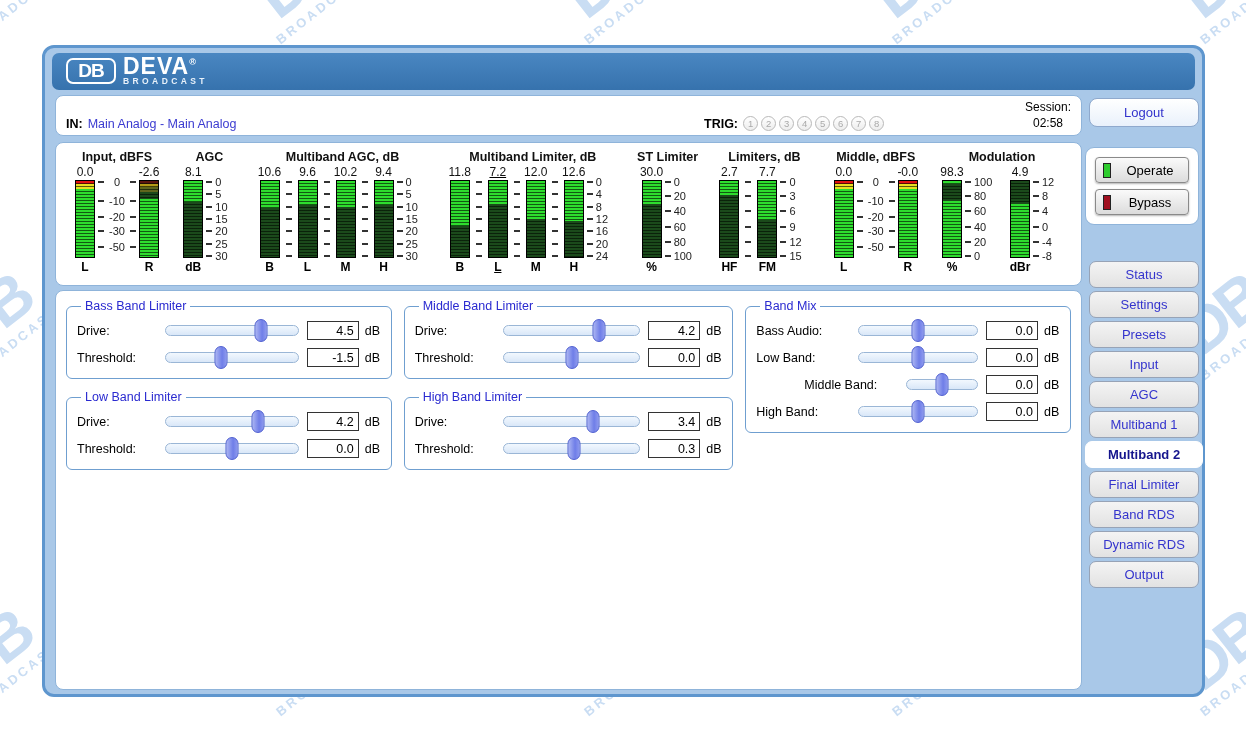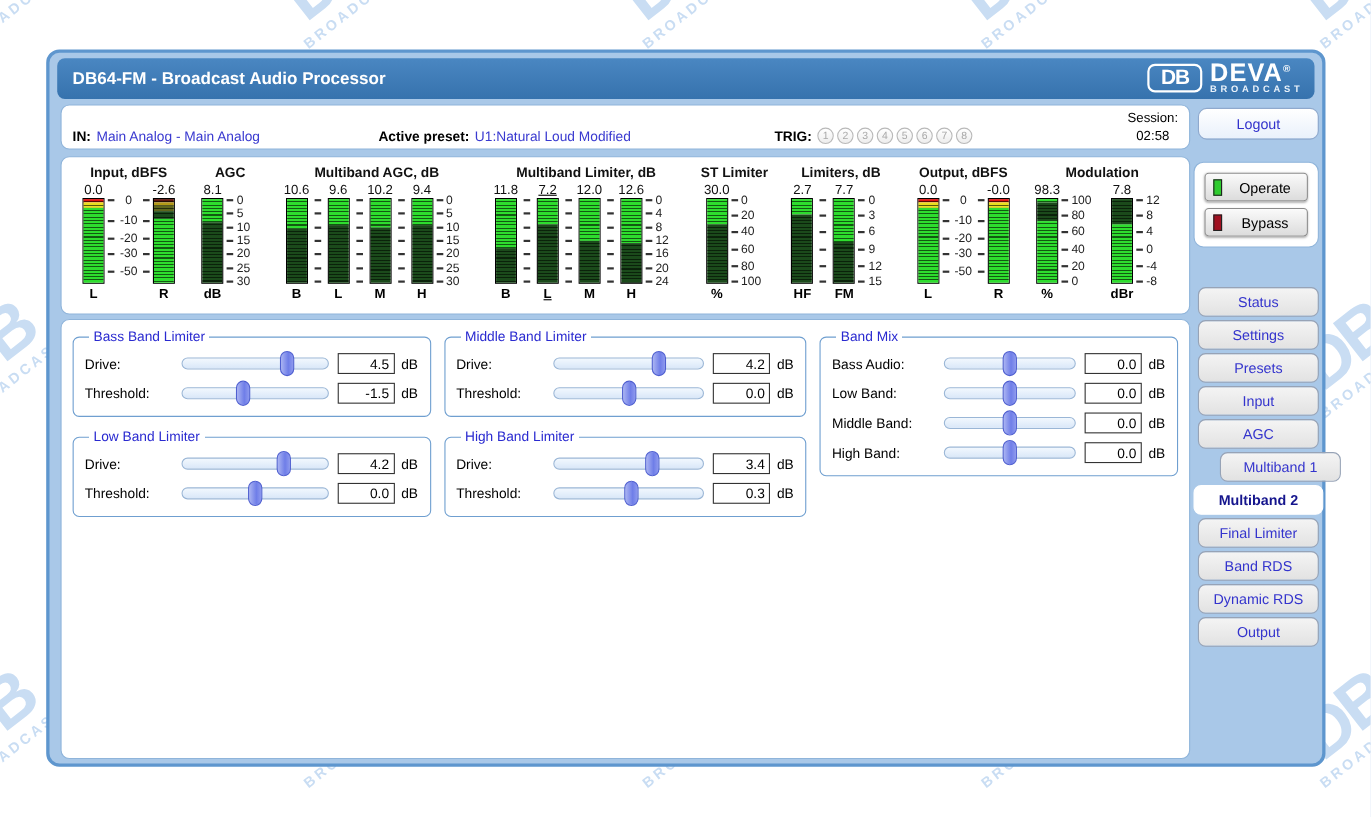--- a/index.html
+++ b/index.html
@@ -201,38 +201,33 @@
       </div>
       <div class="wm" style="left: 1172px; top: 620px;">
         <div class="wm-db">DB</div>
         <div class="wm-bc">BROADCAST</div>
       </div>
     </div>
 
   <div class="app">
 
     <div class="titlebar">
-      <div class="title">DB64-FM - Broadcast Audio Processor</div>
       <div class="logo">
         <div class="logo-badge">DB</div>
         <div class="logo-text">
           <div class="logo-deva"><span>DEVA</span><span class="logo-reg">®</span></div>
           <div class="logo-bc">BROADCAST</div>
         </div>
       </div>
     </div>
 
     <div class="infobar">
       <div class="ib-abs" style="left:10px">
         <span class="ib-label">IN:</span>
         <span class="ib-value">Main Analog - Main Analog</span>
-      </div>
-      <div class="ib-abs" style="left:288px">
-        <span class="ib-label">Active preset:</span>
-        <span class="ib-value">U1:Natural Loud Modified</span>
       </div>
       <div class="ib-abs trigwrap" style="left:648px">
         <span class="ib-label" style="margin-right:2px">TRIG:</span>
         <span id="trig" style="display:flex;gap:3px">
             <button class="trigbtn">1</button>
             <button class="trigbtn">2</button>
             <button class="trigbtn">3</button>
             <button class="trigbtn">4</button>
             <button class="trigbtn">5</button>
             <button class="trigbtn">6</button>
@@ -796,21 +791,21 @@
                 <div class="tickrow right" style="top: 98%;">
                   <span class="dash"></span>
                   <span>15</span>
                 </div>
               </div>
               <div class="mlab"></div>
             </div>
           </div>
         </div>
         <div class="mgroup">
-          <div class="mtitle">Output, dBFS</div>
+          <div class="mtitle">Middle, dBFS</div>
           <div class="mrow">
             <div class="mcol" style="width: 26px;">
               <div class="mval">0.0</div>
               <div class="mframe">
                 <div class="bar">
                   <div class="zone" style="height: 4%; background-color: rgb(224, 18, 18);"></div>
                   <div class="zone" style="height: 6%; background-color: rgb(232, 224, 32);"></div>
                   <div class="zone" style="height: 90%; background-color: rgb(46, 221, 46);"></div>
                 </div>
               </div>
@@ -899,21 +894,21 @@
                 </div>
                 <div class="tickrow right" style="top: 98%;">
                   <span class="dash"></span>
                   <span>0</span>
                 </div>
               </div>
               <div class="mlab"></div>
             </div>
             <div class="mcol" style="width: 10px;"></div>
             <div class="mcol" style="width: 26px;">
-              <div class="mval">7.8</div>
+              <div class="mval">4.9</div>
               <div class="mframe">
                 <div class="bar">
                   <div class="zone" style="height: 30%; background-color: rgb(27, 74, 27);"></div>
                   <div class="zone" style="height: 70%; background-color: rgb(46, 221, 46);"></div>
                 </div>
               </div>
               <div class="mlab">dBr</div>
             </div>
             <div class="mcol" style="width: 32px;">
               <div class="mval"></div>
@@ -959,21 +954,21 @@
           <span class="mlabel">Bypass</span>
         </button>
       </div>
 
     <div id="nav">
         <button class="navbtn" style="top: 213px;">Status</button>
         <button class="navbtn" style="top: 243px;">Settings</button>
         <button class="navbtn" style="top: 273px;">Presets</button>
         <button class="navbtn" style="top: 303px;">Input</button>
         <button class="navbtn" style="top: 333px;">AGC</button>
-        <button class="navbtn" style="top: 363px; margin-left: 20px;">Multiband 1</button>
+        <button class="navbtn" style="top: 363px;">Multiband 1</button>
         <button class="navbtn active" style="top: 393px;">Multiband 2</button>
         <button class="navbtn" style="top: 423px;">Final Limiter</button>
         <button class="navbtn" style="top: 453px;">Band RDS</button>
         <button class="navbtn" style="top: 483px;">Dynamic RDS</button>
         <button class="navbtn" style="top: 513px;">Output</button>
       </div>
 
     <div class="controls-panel">
       <div class="fs-cols" id="fscols">
           <div class="fscol" style="width: 330px;">
@@ -1088,21 +1083,21 @@
               <div class="fsrow" style="grid-template-columns: 100px 1fr 52px 22px;">
                 <span class="fslabel">Low Band:</span>
                 <div style="padding: 0px 8px 0px 2px;">
                   <div class="track">
                     <div class="thumb" style="left: 50%;"></div>
                   </div>
                 </div>
                 <div class="vbox">0.0</div>
                 <span class="unit">dB</span>
               </div>
-              <div class="fsrow" style="grid-template-columns: 100px 1fr 52px 22px;">
+              <div class="fsrow" style="grid-template-columns: 100px 1fr 52px 22px; margin-left: 48px;">
                 <span class="fslabel">Middle Band:</span>
                 <div style="padding: 0px 8px 0px 2px;">
                   <div class="track">
                     <div class="thumb" style="left: 50%;"></div>
                   </div>
                 </div>
                 <div class="vbox">0.0</div>
                 <span class="unit">dB</span>
               </div>
               <div class="fsrow" style="grid-template-columns: 100px 1fr 52px 22px;">

